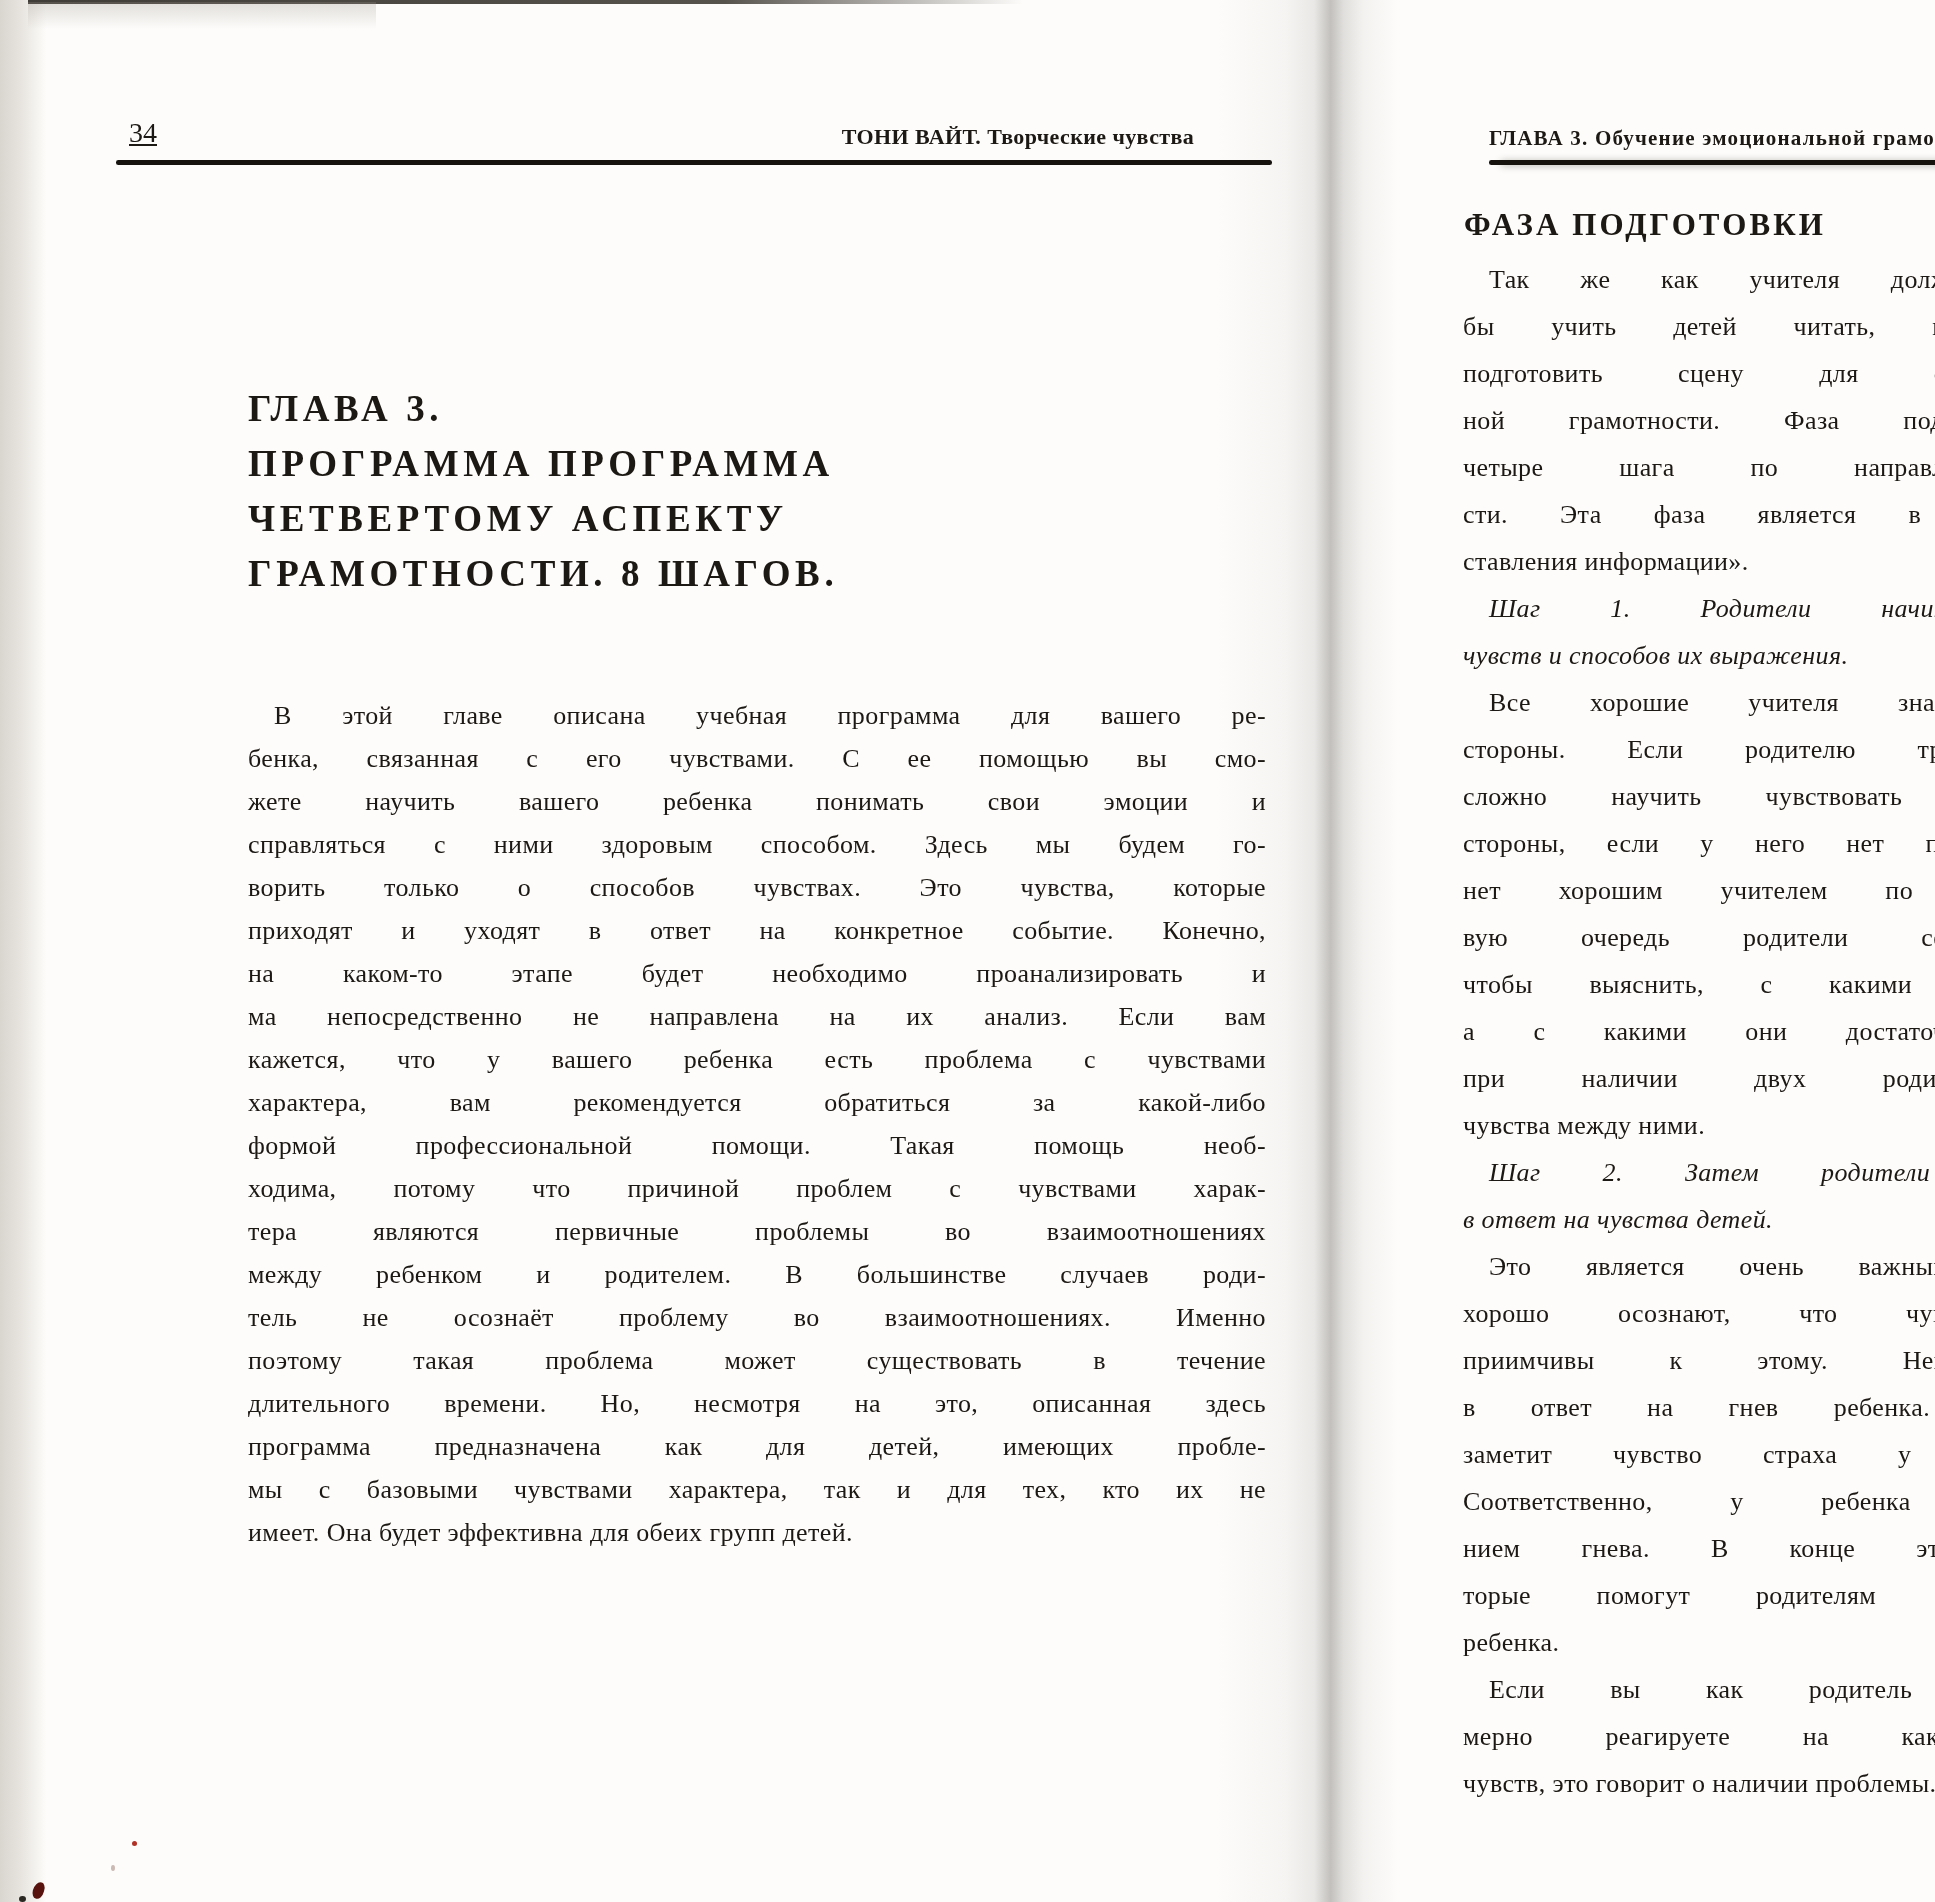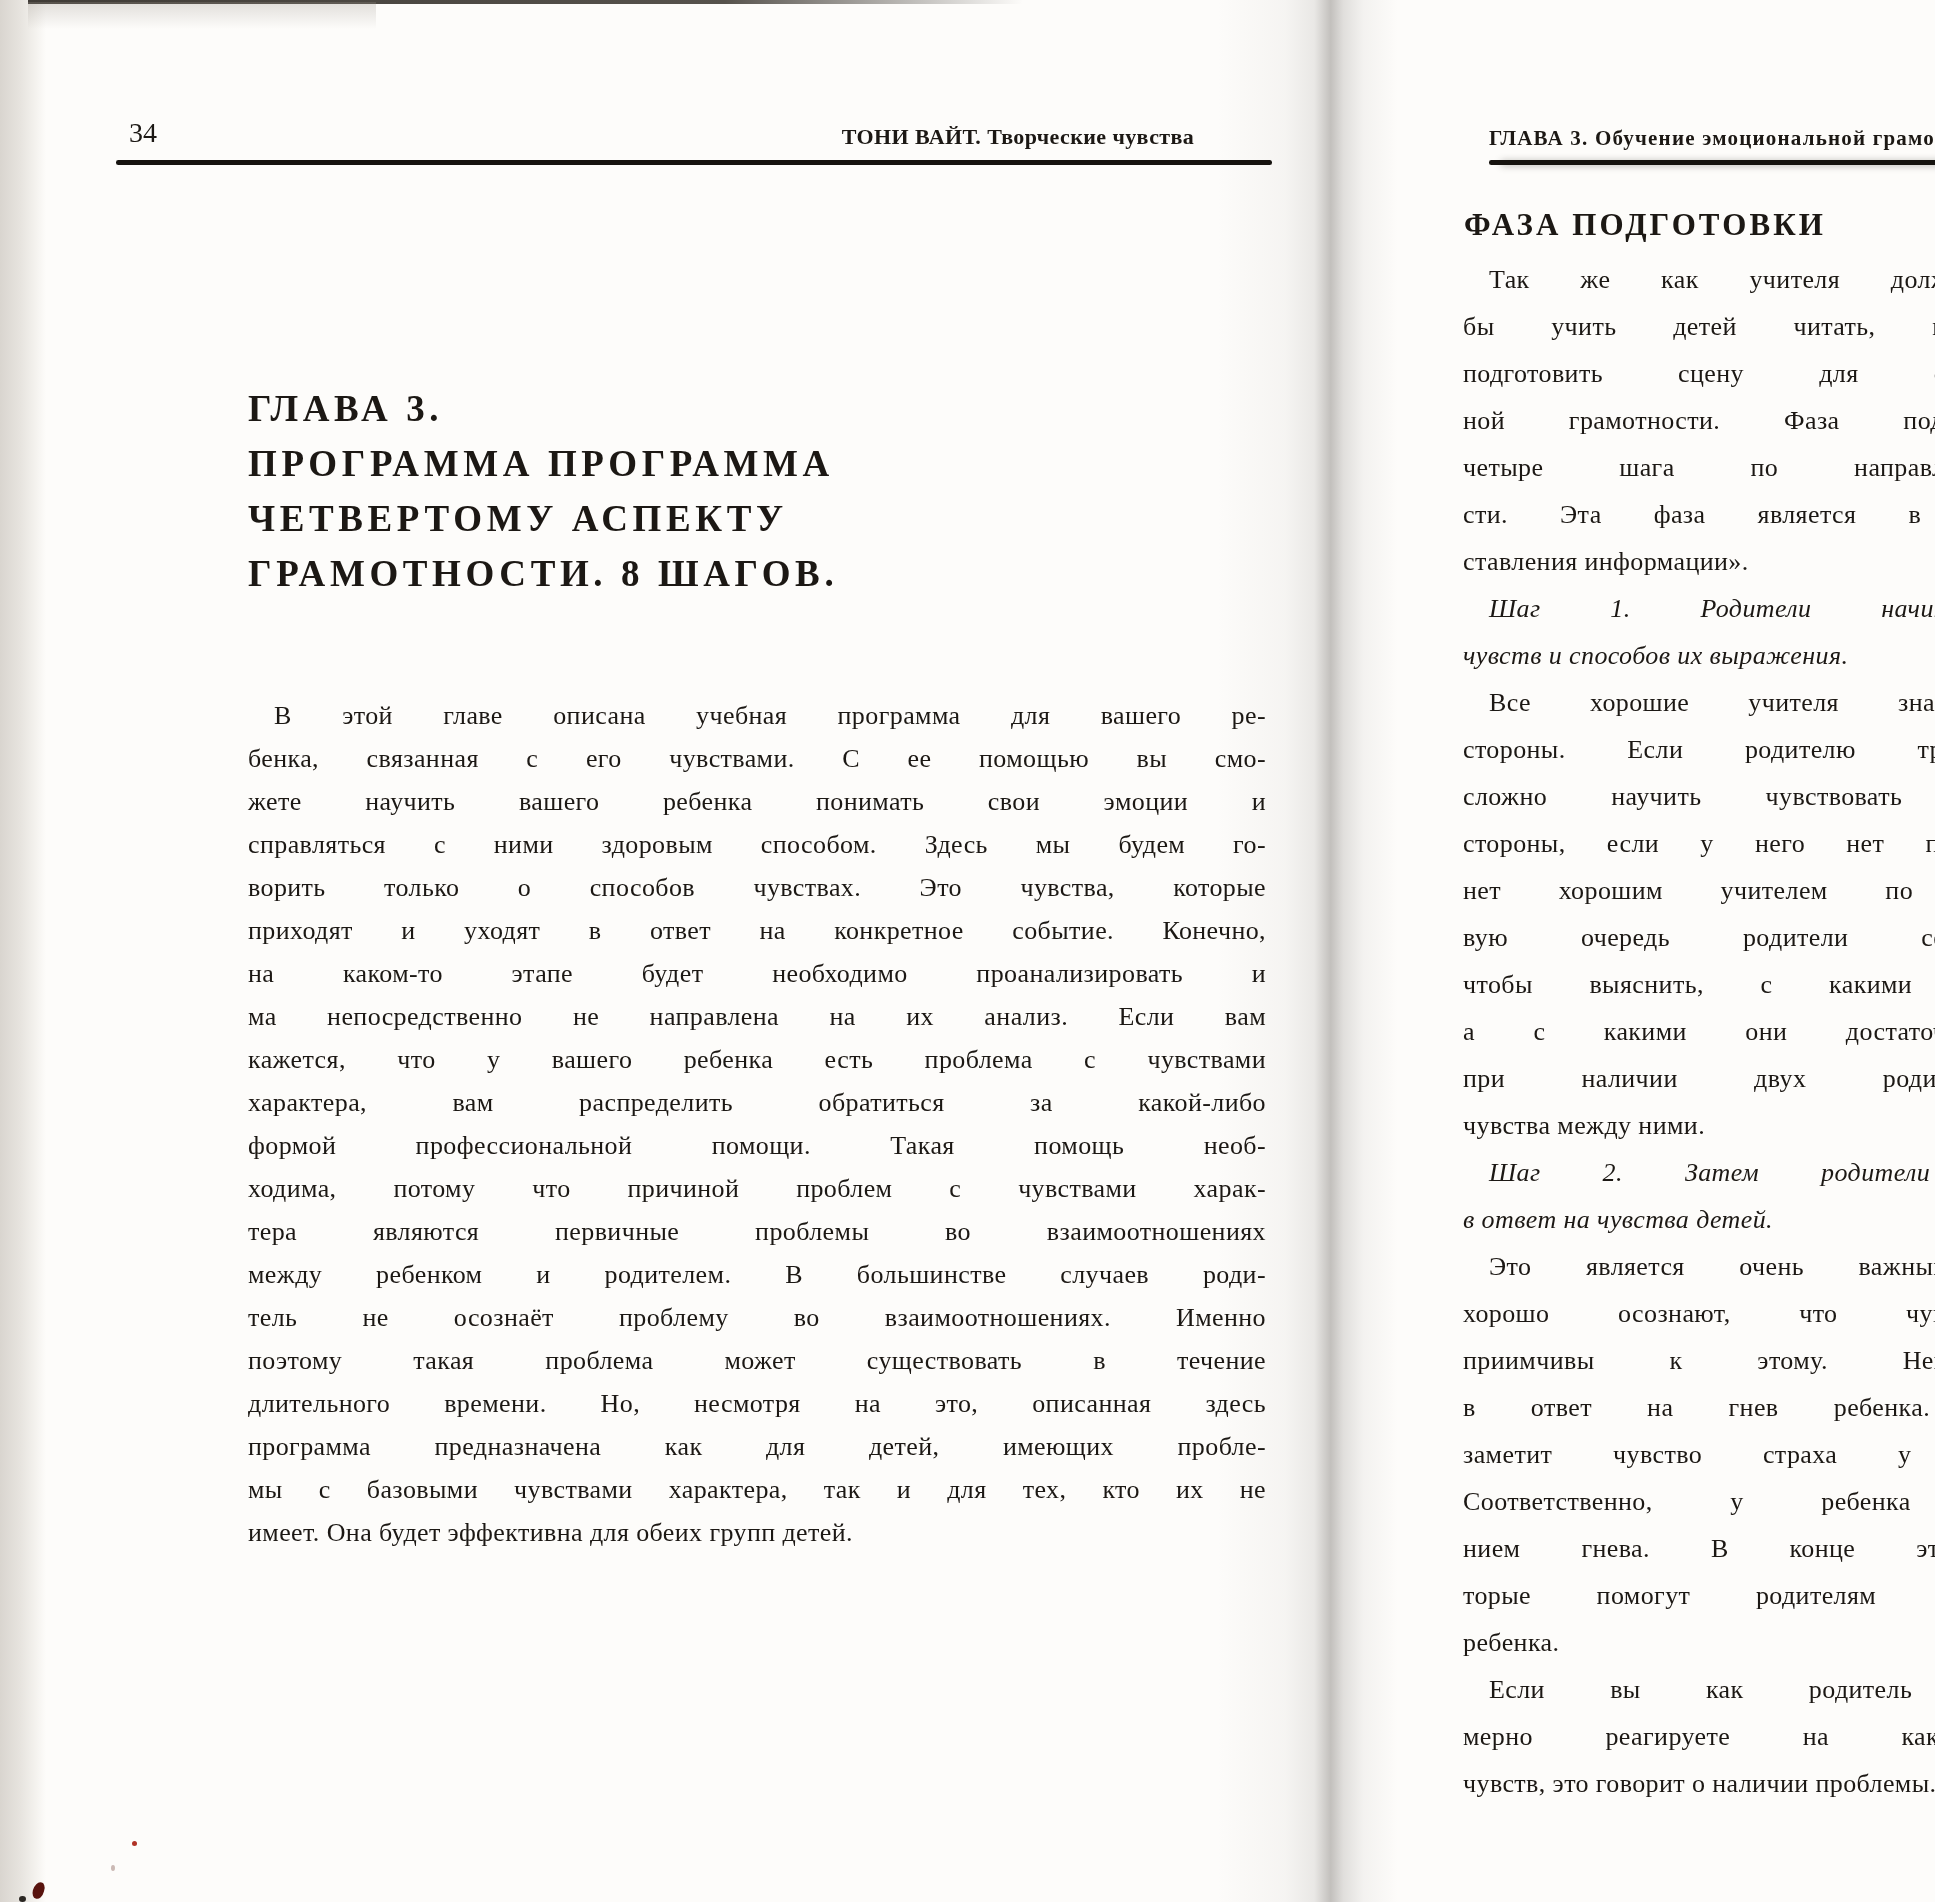--- a/index.html
+++ b/index.html
@@ -26,21 +26,21 @@
   .gutter{
     position:absolute;left:1216px;top:0;width:182px;height:100%;
     background:linear-gradient(90deg,
       rgba(60,54,48,0) 0%, rgba(60,54,48,.04) 38%, rgba(60,54,48,.10) 54%,
       rgba(60,54,48,.30) 63%, rgba(60,54,48,.15) 70%, rgba(60,54,48,.05) 81%,
       rgba(60,54,48,0) 100%);
   }
   .pg-num{position:absolute;font-size:28px;line-height:28px;}
   .run-head{position:absolute;font-weight:bold;white-space:nowrap;}
   #left-run-head{left:770px;top:124px;width:496px;text-align:center;font-size:22px;letter-spacing:0.4px;}
-  #left-pg-num{left:129px;top:119px;}
+  #left-pg-num{left:129px;top:119px;text-decoration:underline;}
   #right-run-head{left:1489px;top:126px;font-size:21px;letter-spacing:1.2px;}
   .rule{position:absolute;top:160px;height:4.6px;background:#16130f;border-radius:2.3px;}
   #rule-left{left:116px;width:1156px;}
   #rule-right{left:1489px;width:1098px;box-shadow:11.6px 0.8px 7px rgba(40,36,32,.35);}
   #chapter-title{
     position:absolute;left:248px;top:381px;
     font-weight:bold;font-size:37px;line-height:55px;letter-spacing:4.6px;white-space:nowrap;
   }
   #section-heading{
     position:absolute;left:1464px;top:207px;
@@ -83,21 +83,21 @@
     <div class="body-col" id="left-body">
       <div class="bl ind">В этой главе описана учебная программа для вашего ре-</div>
       <div class="bl">бенка, связанная с его чувствами. С ее помощью вы смо-</div>
       <div class="bl">жете научить вашего ребенка понимать свои эмоции и</div>
       <div class="bl">справляться с ними здоровым способом. Здесь мы будем го-</div>
       <div class="bl">ворить только о способов чувствах. Это чувства, которые</div>
       <div class="bl">приходят и уходят в ответ на конкретное событие. Конечно,</div>
       <div class="bl">на каком-то этапе будет необходимо проанализировать и</div>
       <div class="bl">ма непосредственно не направлена на их анализ. Если вам</div>
       <div class="bl">кажется, что у вашего ребенка есть проблема с чувствами</div>
-      <div class="bl">характера, вам распределить обратиться за какой-либо</div>
+      <div class="bl">характера, вам рекомендуется обратиться за какой-либо</div>
       <div class="bl">формой профессиональной помощи. Такая помощь необ-</div>
       <div class="bl">ходима, потому что причиной проблем с чувствами харак-</div>
       <div class="bl">тера являются первичные проблемы во взаимоотношениях</div>
       <div class="bl">между ребенком и родителем. В большинстве случаев роди-</div>
       <div class="bl">тель не осознаёт проблему во взаимоотношениях. Именно</div>
       <div class="bl">поэтому такая проблема может существовать в течение</div>
       <div class="bl">длительного времени. Но, несмотря на это, описанная здесь</div>
       <div class="bl">программа предназначена как для детей, имеющих пробле-</div>
       <div class="bl">мы с базовыми чувствами характера, так и для тех, кто их не</div>
       <div class="bl last">имеет. Она будет эффективна для обеих групп детей.</div>

